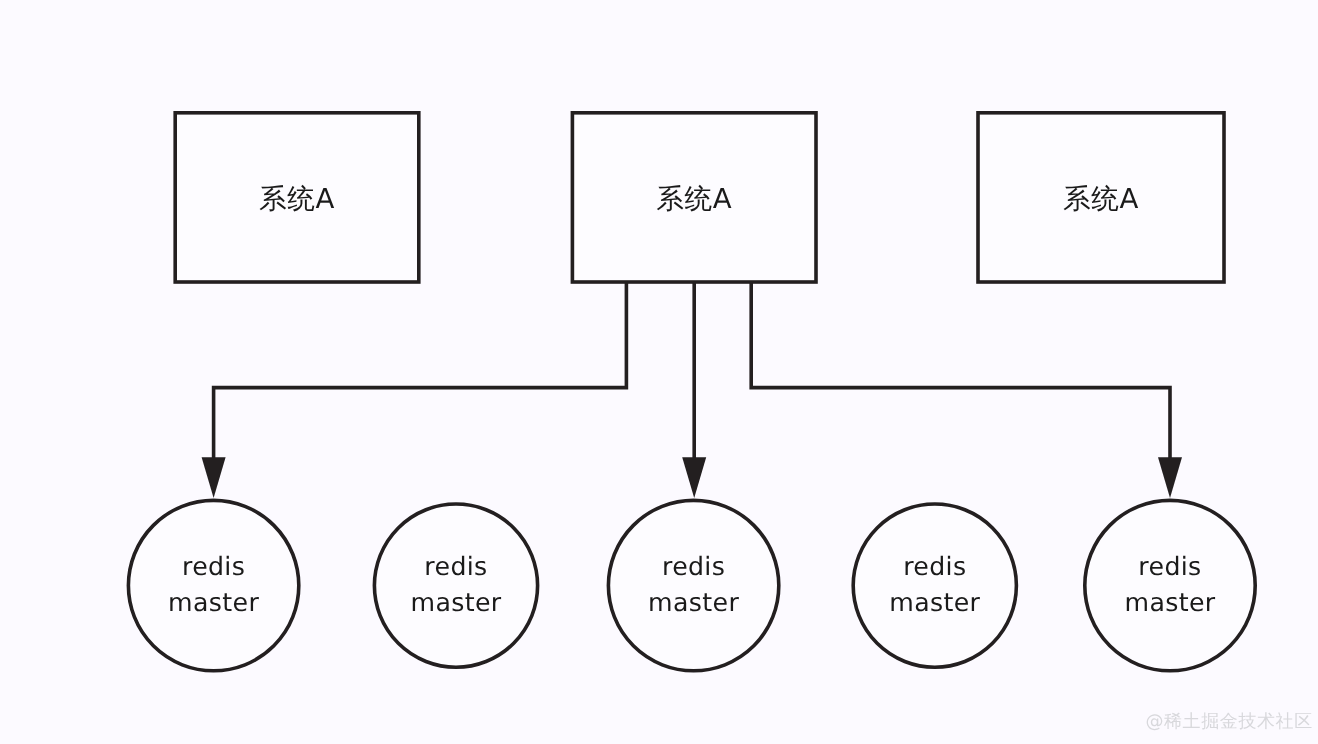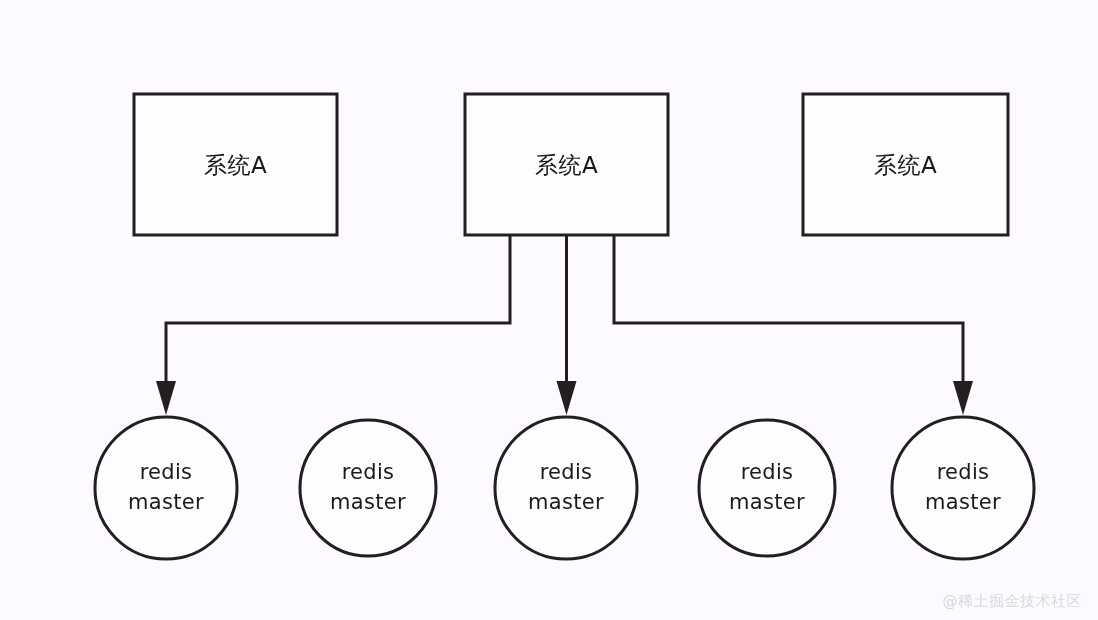--- a/index.html
+++ b/index.html
@@ -12,20 +12,21 @@
     height: 620px;
     background: #fcfaff;
     font-family: "DejaVu Sans", "Liberation Sans", sans-serif;
     overflow: hidden;
   }
   #canvas {
     position: relative;
     width: 970px;
     height: 620px;
     background: #fcfaff;
+    margin-left: 12px;
   }
   svg.diagram {
     position: absolute;
     top: 0;
     left: 0;
     width: 1098px;
     height: 620px;
     display: block;
   }
   .box-label {

